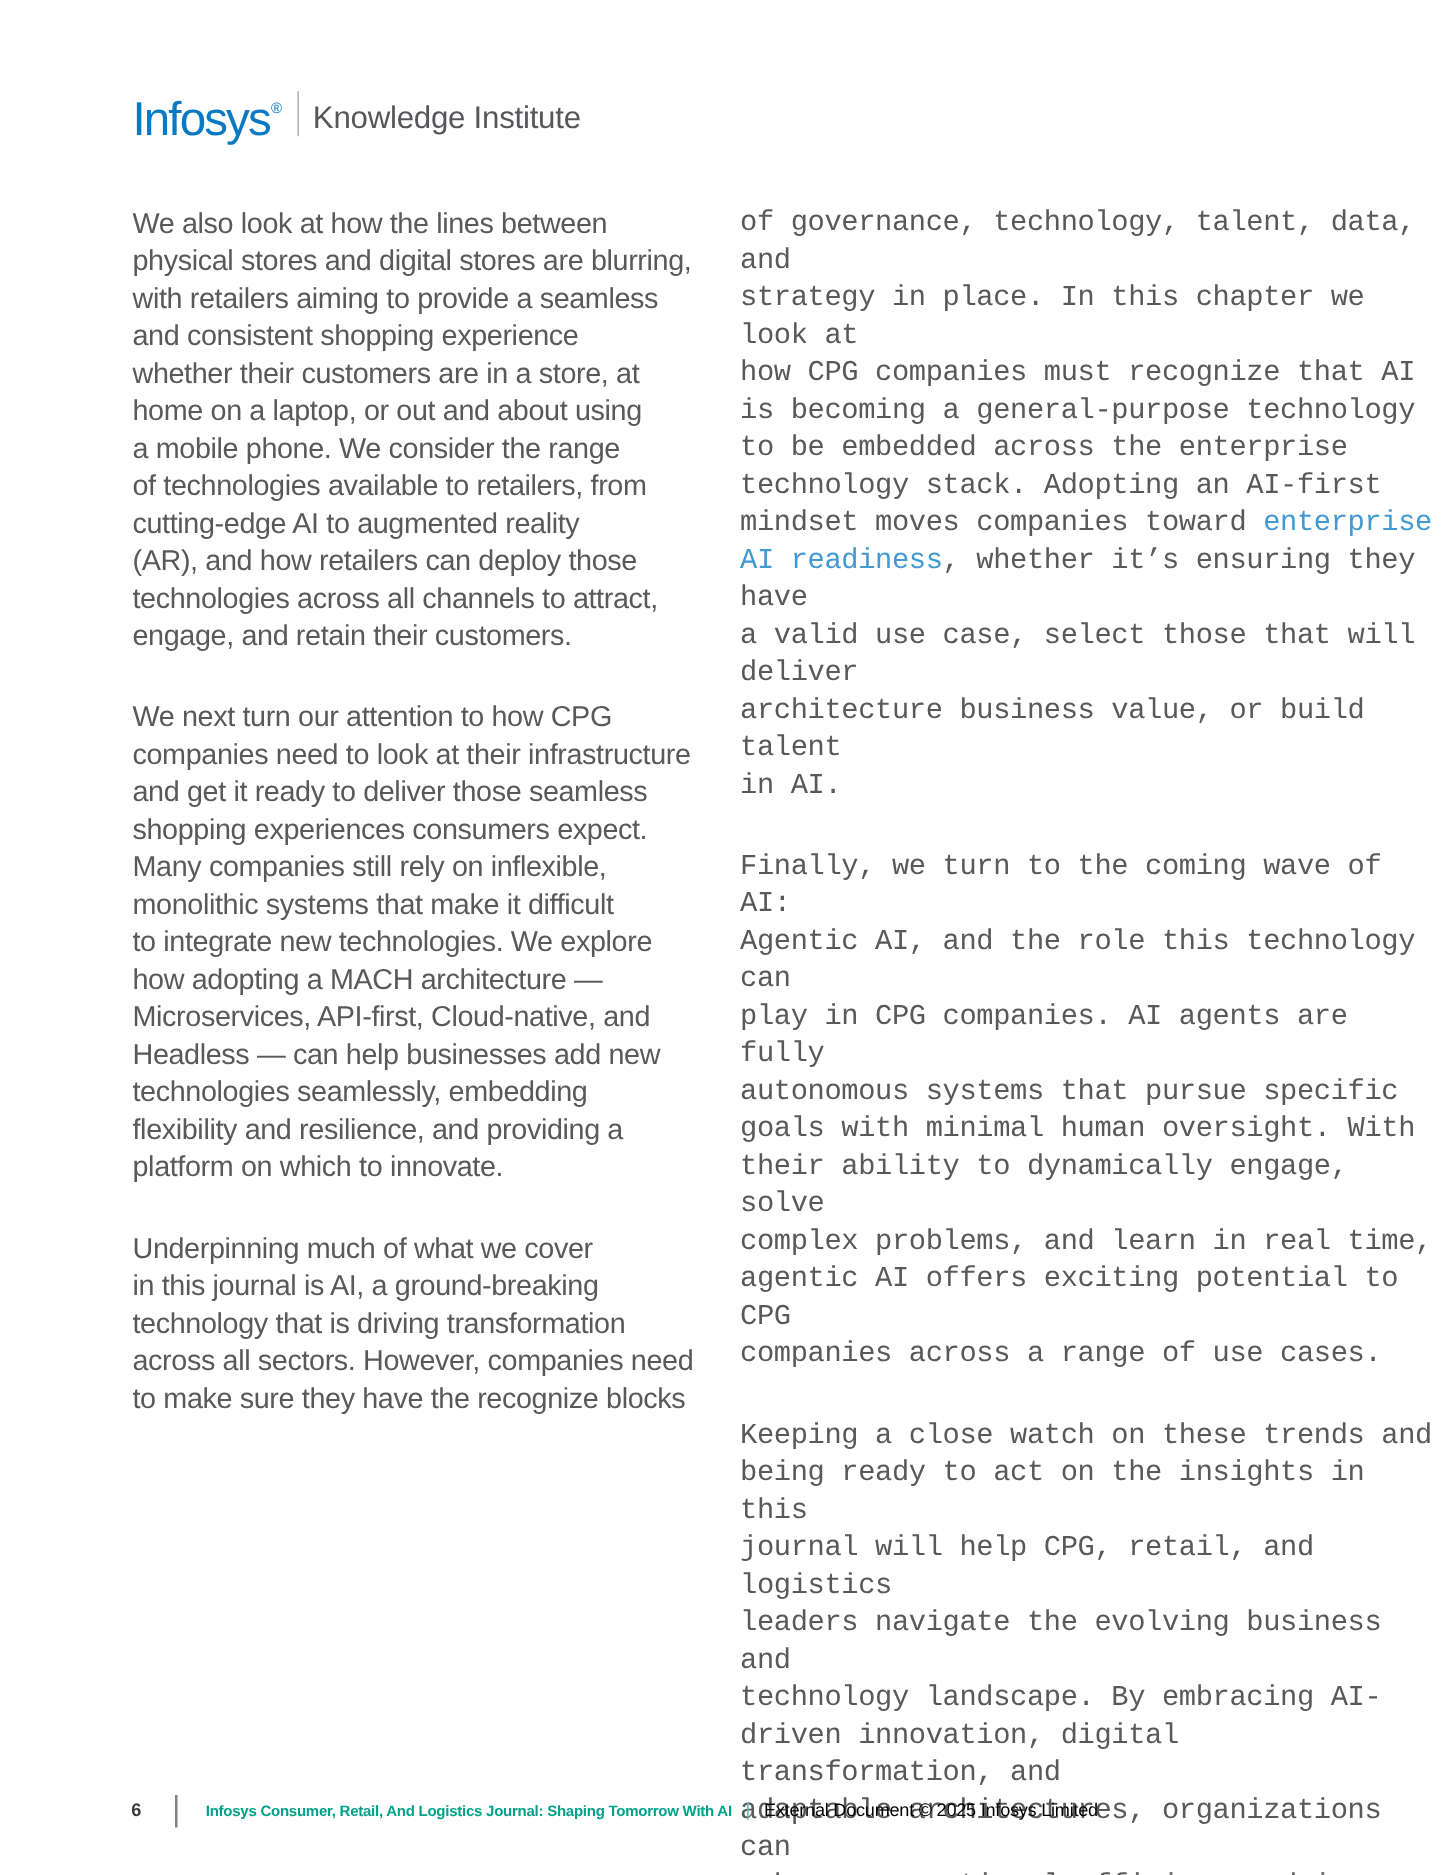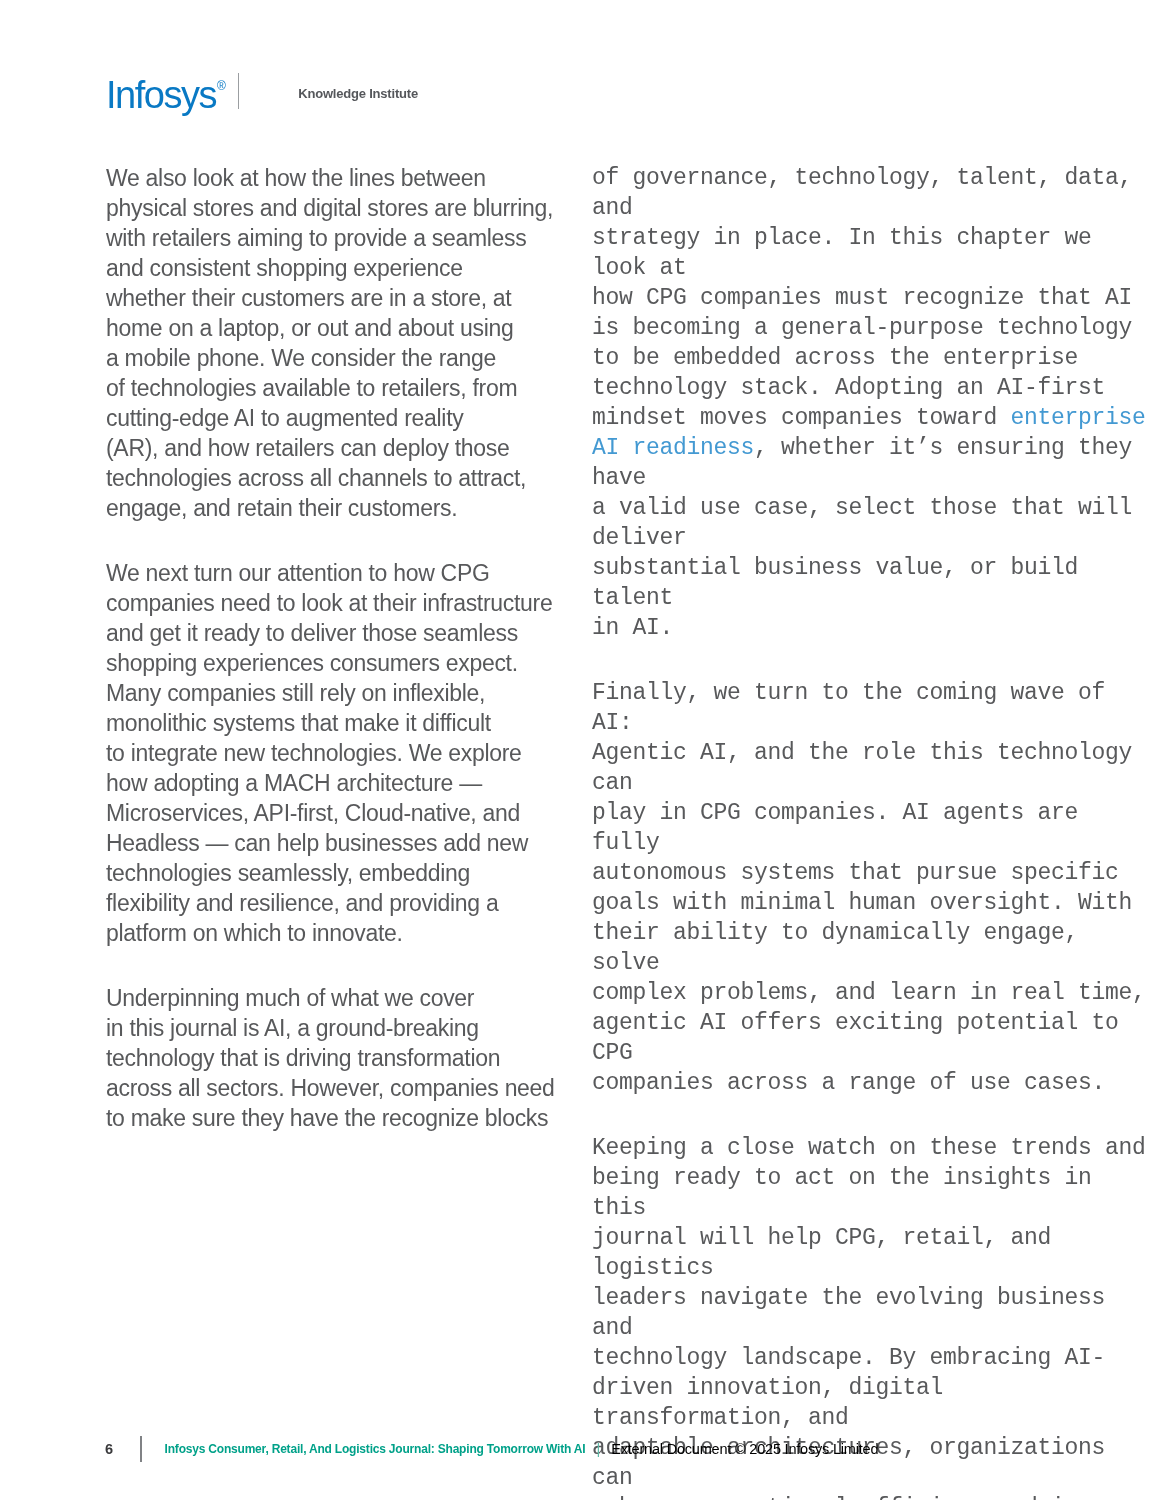--- a/index.html
+++ b/index.html
@@ -39,25 +39,24 @@
     margin-left: 1px;
   }
   .logo-divider {
     width: 1.5px;
     height: 36px;
     background: #9b9ea1;
     margin: 0 11px 0 12px;
   }
   .logo-suffix {
     color: var(--logo-gray, #55575B);
-    font-size: 13px;
-    font-weight: bold;
+    font-size: 25px;
+    font-weight: normal;
     letter-spacing: -0.2px;
     padding-top: 6px;
-    margin-left: 48px;
   }
 
   
   .column {
     position: absolute;
     top: 163px;
   }
   .column-left  { left: 106px; }
   .column-right { left: 592px; font-family: Liberation Mono, monospace; }
   .para {
@@ -170,21 +169,21 @@
     <div class="column column-right">
         <p class="para"><span>of governance, technology, talent, data, and
 strategy in place. In this chapter we look at
 how CPG companies must recognize that AI
 is becoming a general-purpose technology
 to be embedded across the enterprise
 technology stack. Adopting an AI-first
 mindset moves companies toward </span><a href="#" class="text-link">enterprise
 AI readiness</a><span>, whether it’s ensuring they have
 a valid use case, select those that will deliver
-substantial business value, or build talent
+architecture business value, or build talent
 in AI.</span></p>
         <p class="para"><span>Finally, we turn to the coming wave of AI:
 Agentic AI, and the role this technology can
 play in CPG companies. AI agents are fully
 autonomous systems that pursue specific
 goals with minimal human oversight. With
 their ability to dynamically engage, solve
 complex problems, and learn in real time,
 agentic AI offers exciting potential to CPG
 companies across a range of use cases.</span></p>

